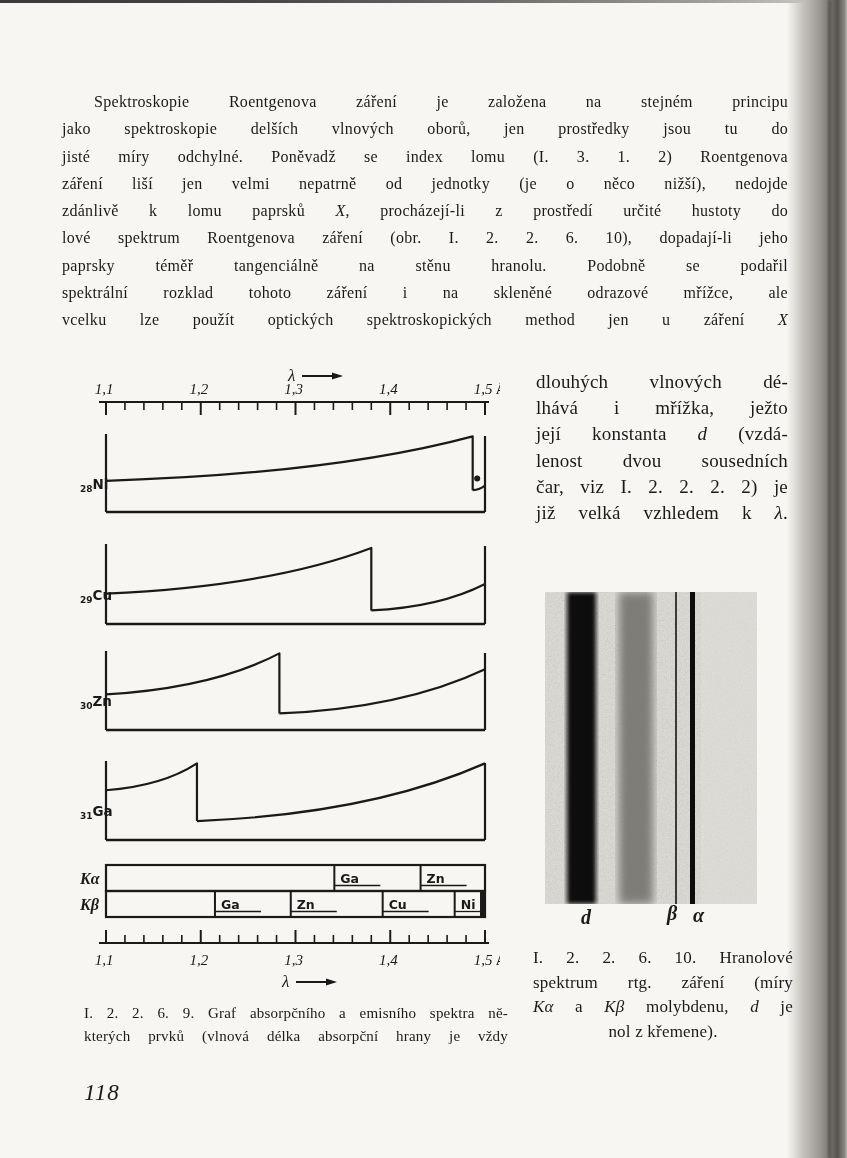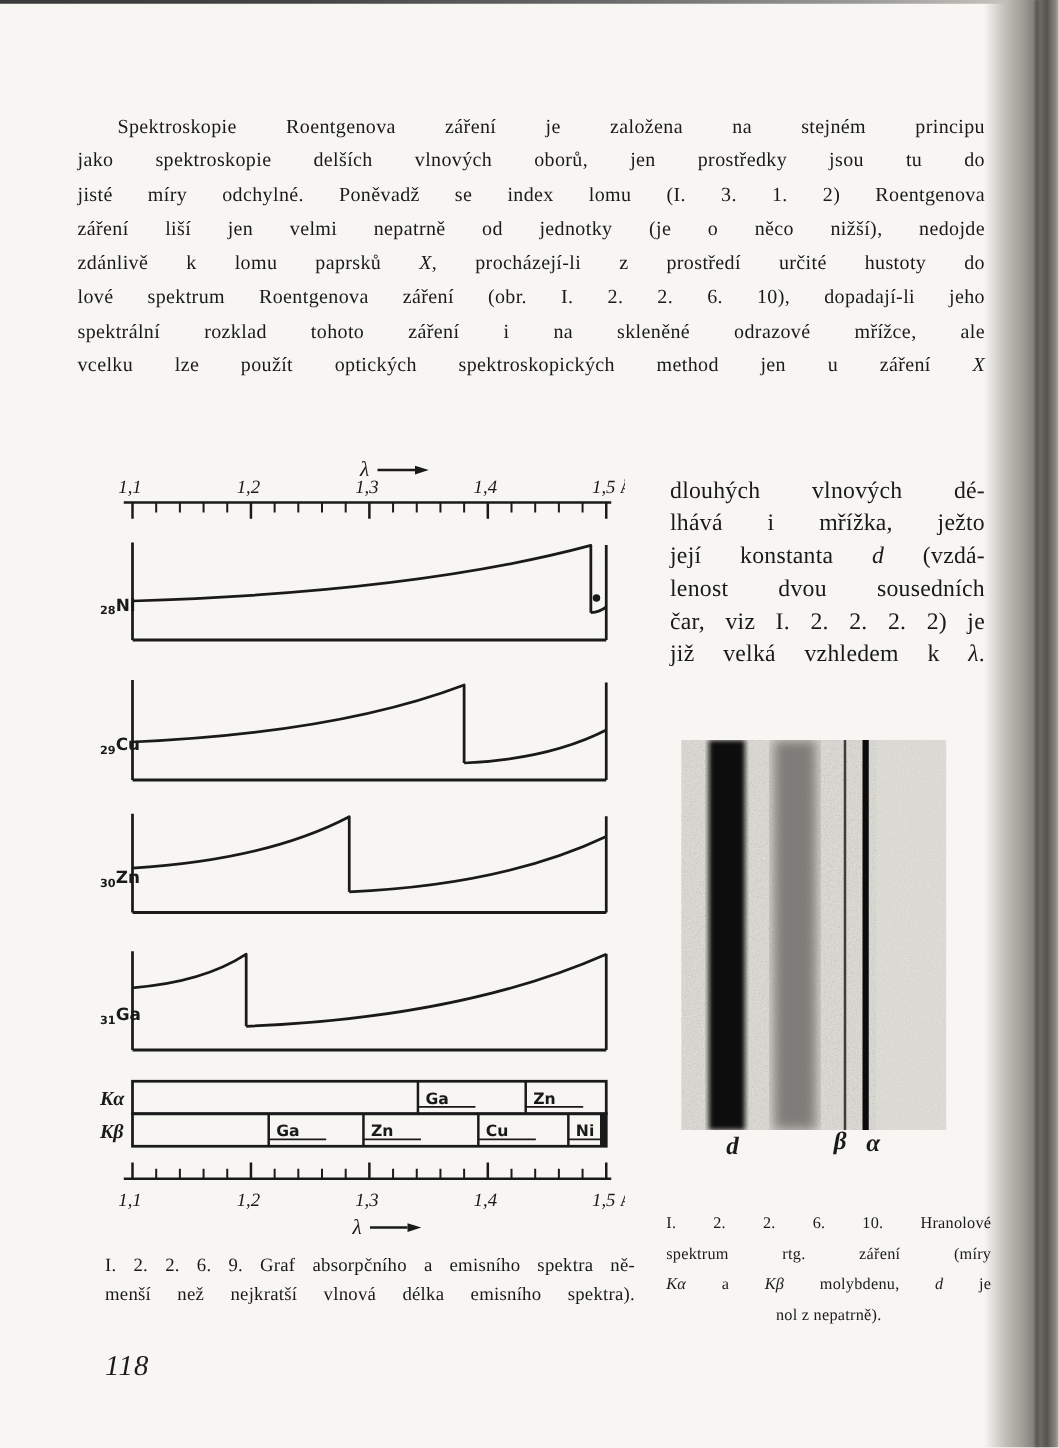--- a/index.html
+++ b/index.html
@@ -11,49 +11,50 @@
   .it{font-style:italic;}
   .top-edge{position:absolute;left:0;top:0;width:812px;height:3px;
     background:linear-gradient(to right,#3a3a3a 0%,#444 30%,#6a6a6a 60%,#9a9a96 85%,#c7c5c0 100%);}
   .binding-shadow{position:absolute;top:0;right:0;width:60px;height:1158px;
     background:linear-gradient(to right,rgba(190,188,182,0) 0%,#c3c0ba 28%,#a09d97 52%,#7d7a74 70%,#55534f 84%,#8b8882 96%,#b5b2ac 100%);}
   .binding-line{position:absolute;top:0;right:16px;width:3px;height:1158px;background:#3f3d3a;opacity:.55;filter:blur(1px);}
   .para{position:absolute;left:62px;top:88px;width:726px;
     font-size:16px;line-height:27.3px;letter-spacing:.3px;}
   .jline{text-align:justify;text-align-last:justify;white-space:normal;}
   .indent{text-indent:32px;}
-  .sidecol{position:absolute;left:536px;top:380px;width:252px;
+  .sidecol{position:absolute;left:536px;top:369px;width:252px;
     font-size:19px;line-height:26.2px;letter-spacing:.2px;}
   .fig-graph{position:absolute;left:80px;top:368px;}
   .photo{position:absolute;left:545px;top:592px;width:212px;height:312px;}
   .photo-labels{position:absolute;left:545px;top:902px;width:212px;height:34px;font-size:20px;font-weight:bold;font-style:italic;}
   .lbl-d{position:absolute;left:36px;top:4px;}
   .lbl-b{position:absolute;left:122px;top:0px;}
   .lbl-a{position:absolute;left:148px;top:2px;}
   .cap-left{position:absolute;left:84px;top:1002px;width:424px;
     font-size:15px;line-height:23.2px;letter-spacing:.2px;}
   .cap-right{position:absolute;left:533px;top:946px;width:260px;
-    font-size:13px;line-height:24.6px;letter-spacing:.2px;margin-top:20px;}
+    font-size:17px;line-height:24.6px;letter-spacing:.2px;}
   .center-line{text-align:center;}
   .page-num{position:absolute;left:84px;top:1080px;font-size:23px;font-style:italic;letter-spacing:1px;}
 </style>
 </head>
 <body>
 
 <div class="top-edge"></div>
 <div class="binding-shadow"></div>
 <div class="binding-line"></div>
 
 <div class="para">
   <div class="jline indent">Spektroskopie Roentgenova záření je založena na stejném principu</div>
   <div class="jline">jako spektroskopie delších vlnových oborů, jen prostředky jsou tu do</div>
   <div class="jline">jisté míry odchylné. Poněvadž se index lomu (I. 3. 1. 2) Roentgenova</div>
   <div class="jline">záření liší jen velmi nepatrně od jednotky (je o něco nižší), nedojde</div>
   <div class="jline">zdánlivě k lomu paprsků <span class="it">X</span>, procházejí-li z prostředí určité hustoty do</div>
   <div class="jline">lové spektrum Roentgenova záření (obr. I. 2. 2. 6. 10), dopadají-li jeho</div>
+  <div class="jline">paprsky téměř tangenciálně na stěnu hranolu. Podobně se podařil</div>
   <div class="jline">spektrální rozklad tohoto záření i na skleněné odrazové mřížce, ale</div>
   <div class="jline">vcelku lze použít optických spektroskopických method jen u záření <span class="it">X</span></div>
 </div>
 
 <div class="sidecol">
   <div class="jline">dlouhých vlnových dé-</div>
   <div class="jline">lhává i mřížka, ježto</div>
   <div class="jline">její konstanta <span class="it">d</span> (vzdá-</div>
   <div class="jline">lenost dvou sousedních</div>
   <div class="jline">čar, viz I. 2. 2. 2. 2) je</div>
@@ -219,21 +220,21 @@
 <div class="photo-labels">
   <span class="lbl-d">d</span>
   <span class="lbl-b">β</span>
   <span class="lbl-a">α</span>
 </div>
 
 <div class="cap-right">
   <div class="jline">I. 2. 2. 6. 10. Hranolové</div>
   <div class="jline">spektrum rtg. záření (míry</div>
   <div class="jline"><span class="it">Kα</span> a <span class="it">Kβ</span> molybdenu, <span class="it">d</span> je</div>
-  <div class="center-line">nol z nepatrně).</div>
+  <div class="center-line">nol z křemene).</div>
 </div>
 
 <div class="cap-left">
   <div class="jline">I. 2. 2. 6. 9. Graf absorpčního a emisního spektra ně-</div>
-  <div class="jline">menší než nejkratší vlnová délka emisního spektra).</div>
+  <div class="jline">kterých prvků (vlnová délka absorpční hrany je vždy</div>
 </div>
 
 <div class="page-num">118</div>
 
 </body></html>

